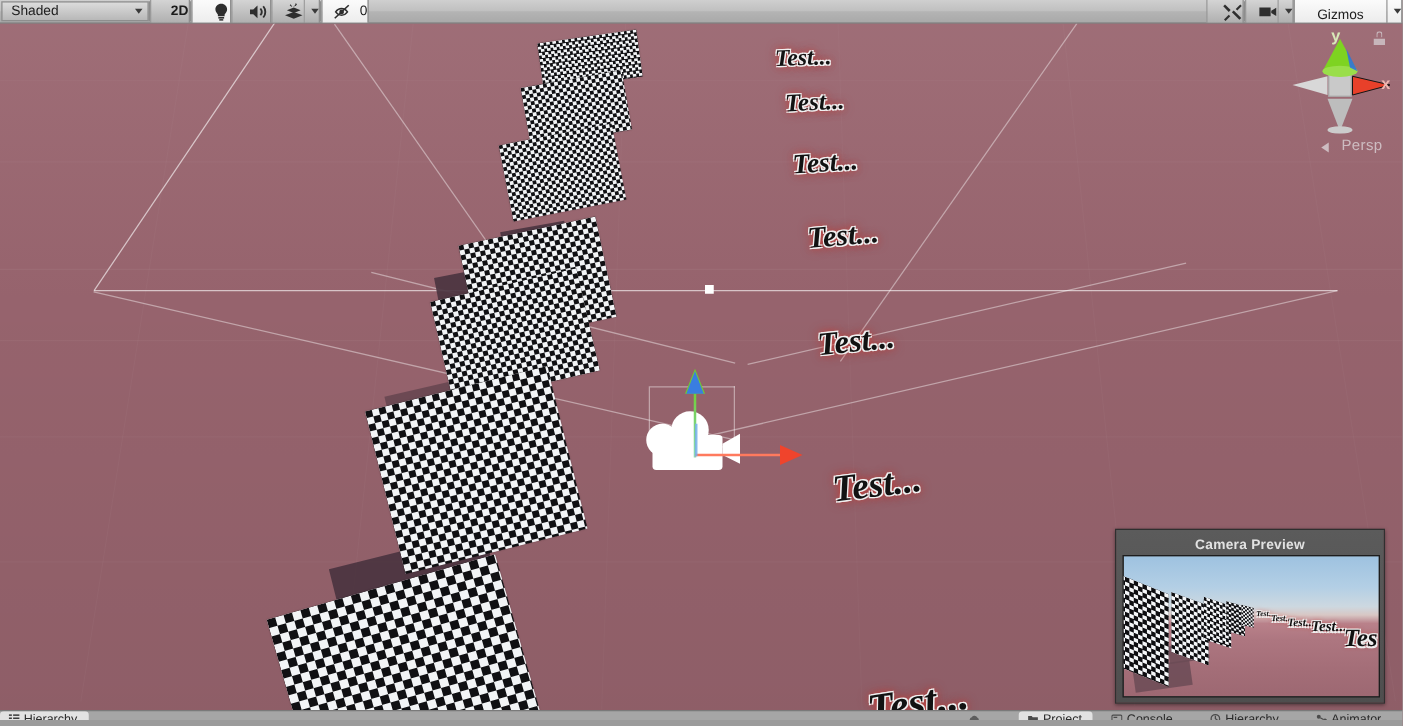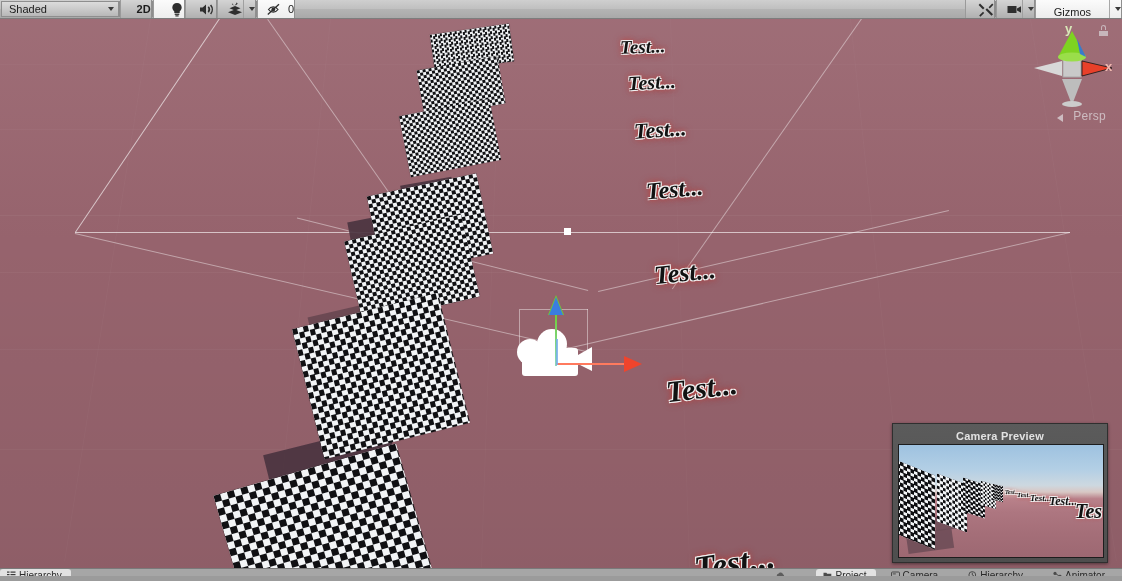--- a/index.html
+++ b/index.html
@@ -490,21 +490,21 @@
         <path d="M0.5 1.8 L3.4 1.8 L4.1 2.8 L8.3 2.8 L8.3 7 L0.5 7 Z" fill="#4b4b4b"></path>
       </svg>
       <span class="tlbl">Project</span>
     </div>
 
     <div class="btab" style="margin-left:8px;">
       <svg class="ticon" viewBox="0 0 9 8">
         <rect x="0.5" y="1" width="8" height="6" rx="1" fill="none" stroke="#4b4b4b" stroke-width="1"></rect>
         <rect x="1.8" y="2.4" width="3" height="1" fill="#4b4b4b"></rect>
       </svg>
-      <span class="tlbl">Camera</span>
+      <span class="tlbl">Console</span>
     </div>
 
     <div class="btab" style="margin-left:14px;">
       <svg class="ticon" viewBox="0 0 9 8">
         <circle cx="4.3" cy="4" r="3.4" fill="none" stroke="#4b4b4b" stroke-width="1"></circle>
         <path d="M4.3 1.6 L4.3 4 L6 5" stroke="#4b4b4b" stroke-width="1" fill="none"></path>
       </svg>
       <span class="tlbl">Hierarchy</span>
     </div>
 

